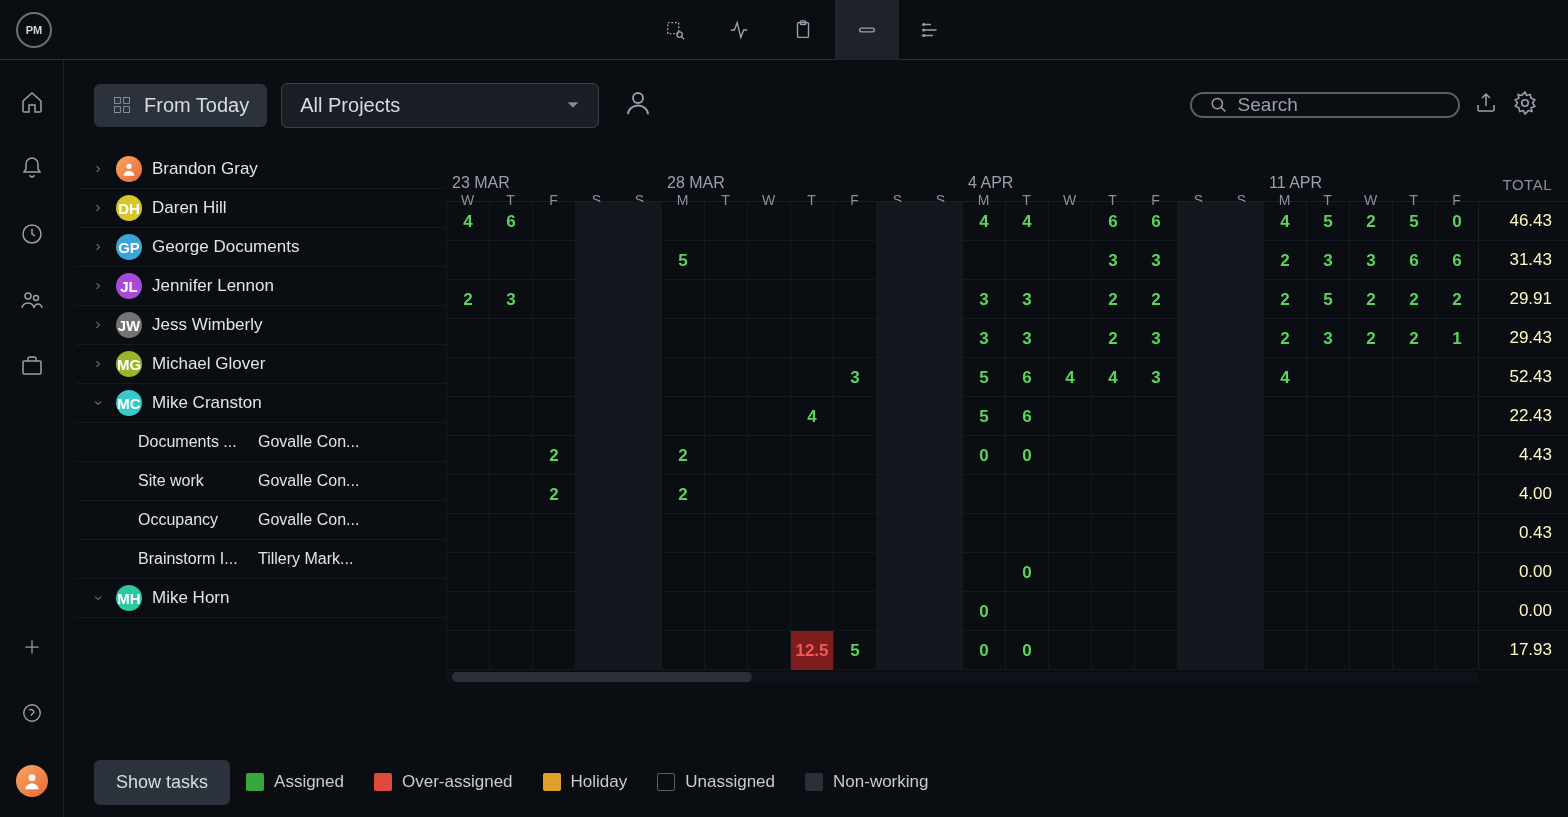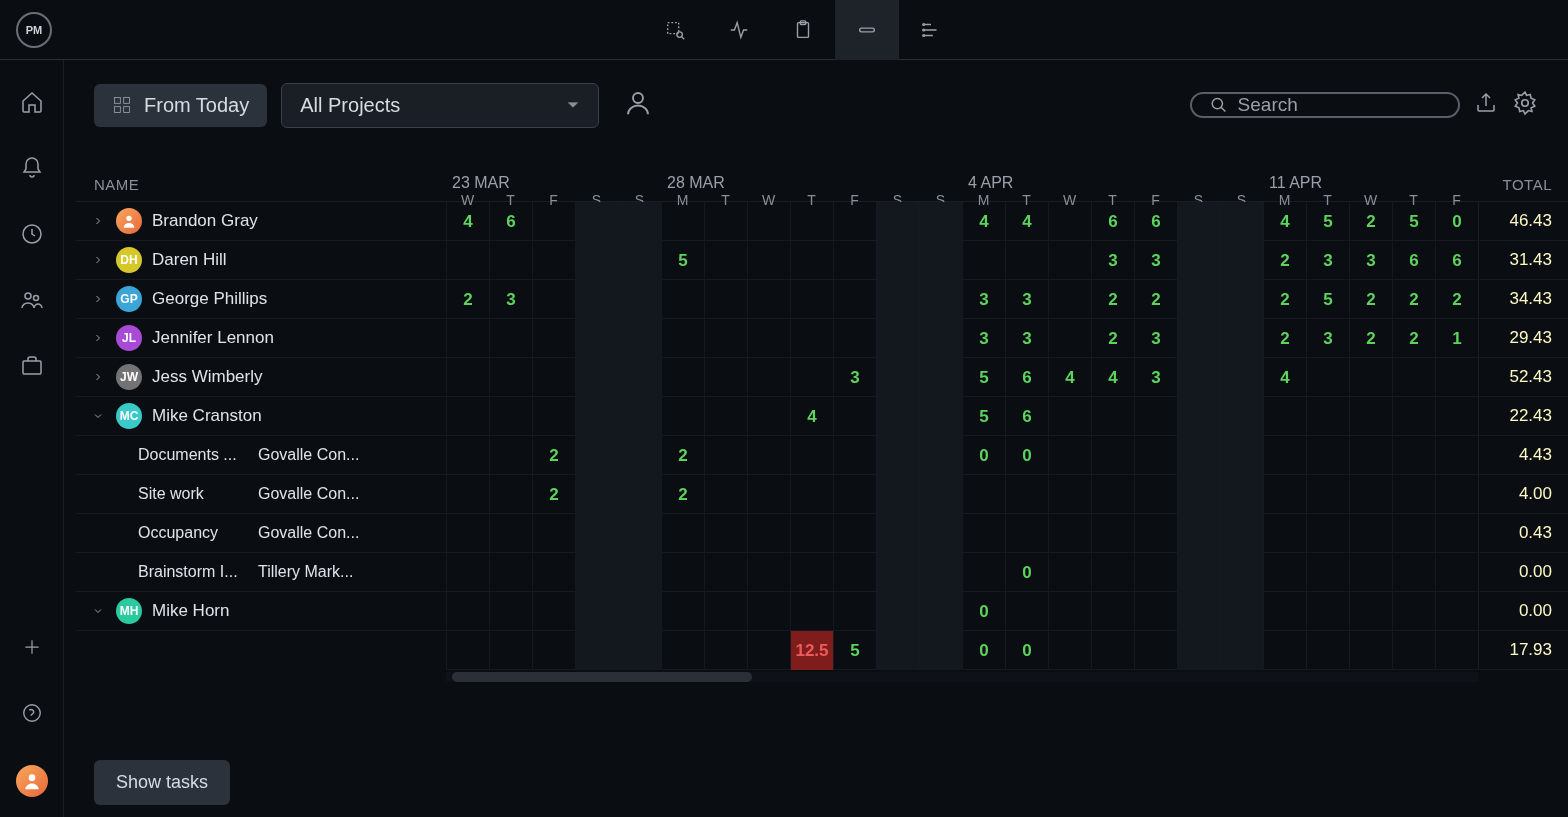--- a/index.html
+++ b/index.html
@@ -46,21 +46,21 @@
 .week-block { display: flex; flex-direction: column; }
 .week-label { font-size: 16px; color: #9aa0aa; padding-left: 6px; height: 24px; margin-top: 24px; }
 .day-labels { display: flex; }
 .day-label { width: 43px; text-align: center; font-size: 14px; color: #8a909a; }
 .total-header { width: 90px; text-align: right; padding-right: 16px; font-size: 15px; color: #8a909a; display: flex; align-items: flex-end; justify-content: flex-end; padding-bottom: 8px; letter-spacing: 0.5px; }
 
 .data-row { height: 39px; display: flex; border-bottom: 1px solid #151a21; }
 .name-cell { width: 370px; display: flex; align-items: center; padding-left: 14px; gap: 10px; font-size: 17px; color: #e0e4ea; }
 .expand-icon { width: 16px; display: flex; justify-content: center; cursor: pointer; }
 .expand-icon svg { stroke: #9aa0aa; fill: none; stroke-width: 2; }
-.avatar { width: 26px; height: 26px; border-radius: 50%; display: flex; align-items: center; justify-content: center; font-size: 12px; font-weight: 600; color: #fff; flex-shrink: 0; }
+.avatar { width: 26px; height: 26px; border-radius: 50%; display: flex; align-items: center; justify-content: center; font-size: 15px; font-weight: 600; color: #fff; flex-shrink: 0; }
 .sub-name-cell { width: 370px; display: flex; align-items: center; padding-left: 62px; font-size: 16px; color: #e0e4ea; }
 .sub-task { width: 120px; white-space: nowrap; overflow: hidden; text-overflow: ellipsis; }
 .sub-proj { flex: 1; white-space: nowrap; overflow: hidden; text-overflow: ellipsis; }
 
 .cells { display: flex; }
 .cell { width: 43px; height: 39px; display: flex; align-items: center; justify-content: center; font-size: 17px; font-weight: 600; border-left: 1px solid #151a21; }
 .cell.weekend { background: #13171e; }
 .cell.assigned { color: #5dd35d; }
 .cell.over { background: #7f1d1d; color: #f05a5a; }
 .total-cell { width: 90px; text-align: right; padding-right: 16px; display: flex; align-items: center; justify-content: flex-end; font-size: 17px; color: #fef9c3; border-left: 1px solid #1a1f27; }
@@ -202,23 +202,20 @@
             <path d="M12 3v12M8 7l4-4 4 4M4 14v5a1 1 0 001 1h14a1 1 0 001-1v-5"></path>
           </svg></div>
       <div class="tool-icon"><svg width="26" height="26" viewBox="0 0 24 24">
             <circle cx="12" cy="12" r="3"></circle>
             <path d="M12 2l1.5 3 3.3-.8.8 3.3L21 9l-2 3 2 3-3.4 1.5.8 3.3-3.3-.8L12 22l-1.5-3-3.3.8-.8-3.3L3 15l2-3-2-3 3.4-1.5-.8-3.3 3.3.8z"></path>
           </svg></div>
     </div>
 
     <div id="grid" class="grid-container">
         <div class="left-pane">
-          <div class="header-row">
-            <div class="name-header">NAME</div>
-          </div>
           <div class="data-row">
             <div class="name-cell">
               <div class="expand-icon">
                 <svg width="12" height="12" viewBox="0 0 24 24">
                   <path d="M9 6l6 6-6 6"></path>
                 </svg>
               </div>
               <div class="avatar" style="background: linear-gradient(135deg, rgb(248, 168, 92), rgb(232, 103, 58));">
                 <svg width="16" height="16" viewBox="0 0 24 24" fill="#fff">
                   <circle cx="12" cy="8" r="4"></circle>
@@ -240,21 +237,21 @@
             </div>
           </div>
           <div class="data-row">
             <div class="name-cell">
               <div class="expand-icon">
                 <svg width="12" height="12" viewBox="0 0 24 24">
                   <path d="M9 6l6 6-6 6"></path>
                 </svg>
               </div>
               <div class="avatar" style="background: rgb(58, 165, 214);">GP</div>
-              <span>George Phillips</span>
+              <span>George Documents</span>
             </div>
           </div>
           <div class="data-row">
             <div class="name-cell">
               <div class="expand-icon">
                 <svg width="12" height="12" viewBox="0 0 24 24">
                   <path d="M9 6l6 6-6 6"></path>
                 </svg>
               </div>
               <div class="avatar" style="background: rgb(168, 74, 214);">JL</div>
@@ -263,20 +260,31 @@
           </div>
           <div class="data-row">
             <div class="name-cell">
               <div class="expand-icon">
                 <svg width="12" height="12" viewBox="0 0 24 24">
                   <path d="M9 6l6 6-6 6"></path>
                 </svg>
               </div>
               <div class="avatar" style="background: #737373;">JW</div>
               <span>Jess Wimberly</span>
+            </div>
+          </div>
+          <div class="data-row">
+            <div class="name-cell">
+              <div class="expand-icon">
+                <svg width="12" height="12" viewBox="0 0 24 24">
+                  <path d="M9 6l6 6-6 6"></path>
+                </svg>
+              </div>
+              <div class="avatar" style="background: rgb(154, 181, 42);">MG</div>
+              <span>Michael Glover</span>
             </div>
           </div>
           <div class="data-row">
             <div class="name-cell">
               <div class="expand-icon">
                 <svg width="12" height="12" viewBox="0 0 24 24">
                   <path d="M6 9l6 6 6-6"></path>
                 </svg>
               </div>
               <div class="avatar" style="background: rgb(58, 201, 201);">MC</div>
@@ -715,21 +723,21 @@
               <div class="header-row">
                 <div class="total-header">TOTAL</div>
               </div>
               <div class="data-row">
                 <div class="total-cell">46.43</div>
               </div>
               <div class="data-row">
                 <div class="total-cell">31.43</div>
               </div>
               <div class="data-row">
-                <div class="total-cell">34.43</div>
+                <div class="total-cell">29.91</div>
               </div>
               <div class="data-row">
                 <div class="total-cell">29.43</div>
               </div>
               <div class="data-row">
                 <div class="total-cell">52.43</div>
               </div>
               <div class="data-row">
                 <div class="total-cell">22.43</div>
               </div>
@@ -752,15 +760,37 @@
                 <div class="total-cell">17.93</div>
               </div>
               <div></div>
             </div>
           </div>
         </div>
       </div>
 
     <div class="legend-bar">
       <div class="show-tasks-btn">Show tasks</div>
+      <div id="legend-items" style="display: flex; gap: 30px;">
+          <div class="legend-item">
+            <div class="legend-swatch" style="background: rgb(58, 165, 58);"></div>
+            <span>Assigned</span>
+          </div>
+          <div class="legend-item">
+            <div class="legend-swatch" style="background: rgb(224, 74, 58);"></div>
+            <span>Over-assigned</span>
+          </div>
+          <div class="legend-item">
+            <div class="legend-swatch" style="background: rgb(224, 160, 42);"></div>
+            <span>Holiday</span>
+          </div>
+          <div class="legend-item">
+            <div class="legend-swatch" style="background: transparent; border: 1.5px solid rgb(90, 96, 104);"></div>
+            <span>Unassigned</span>
+          </div>
+          <div class="legend-item">
+            <div class="legend-swatch" style="background: rgb(42, 47, 56);"></div>
+            <span>Non-working</span>
+          </div>
+        </div>
     </div>
   </div>
 </div>
 
 </body></html>

